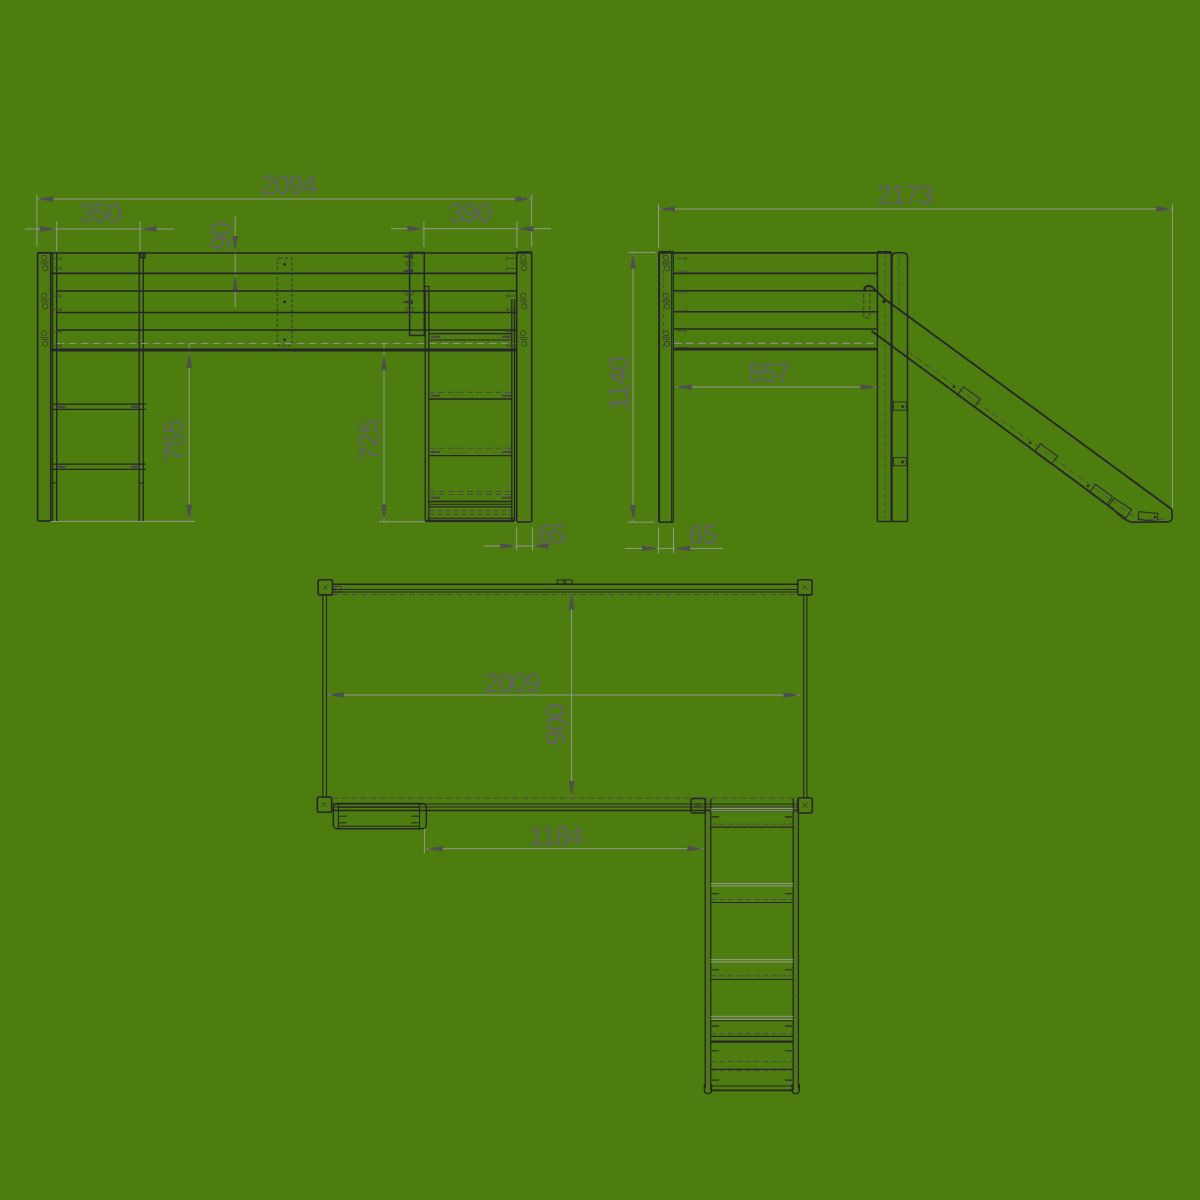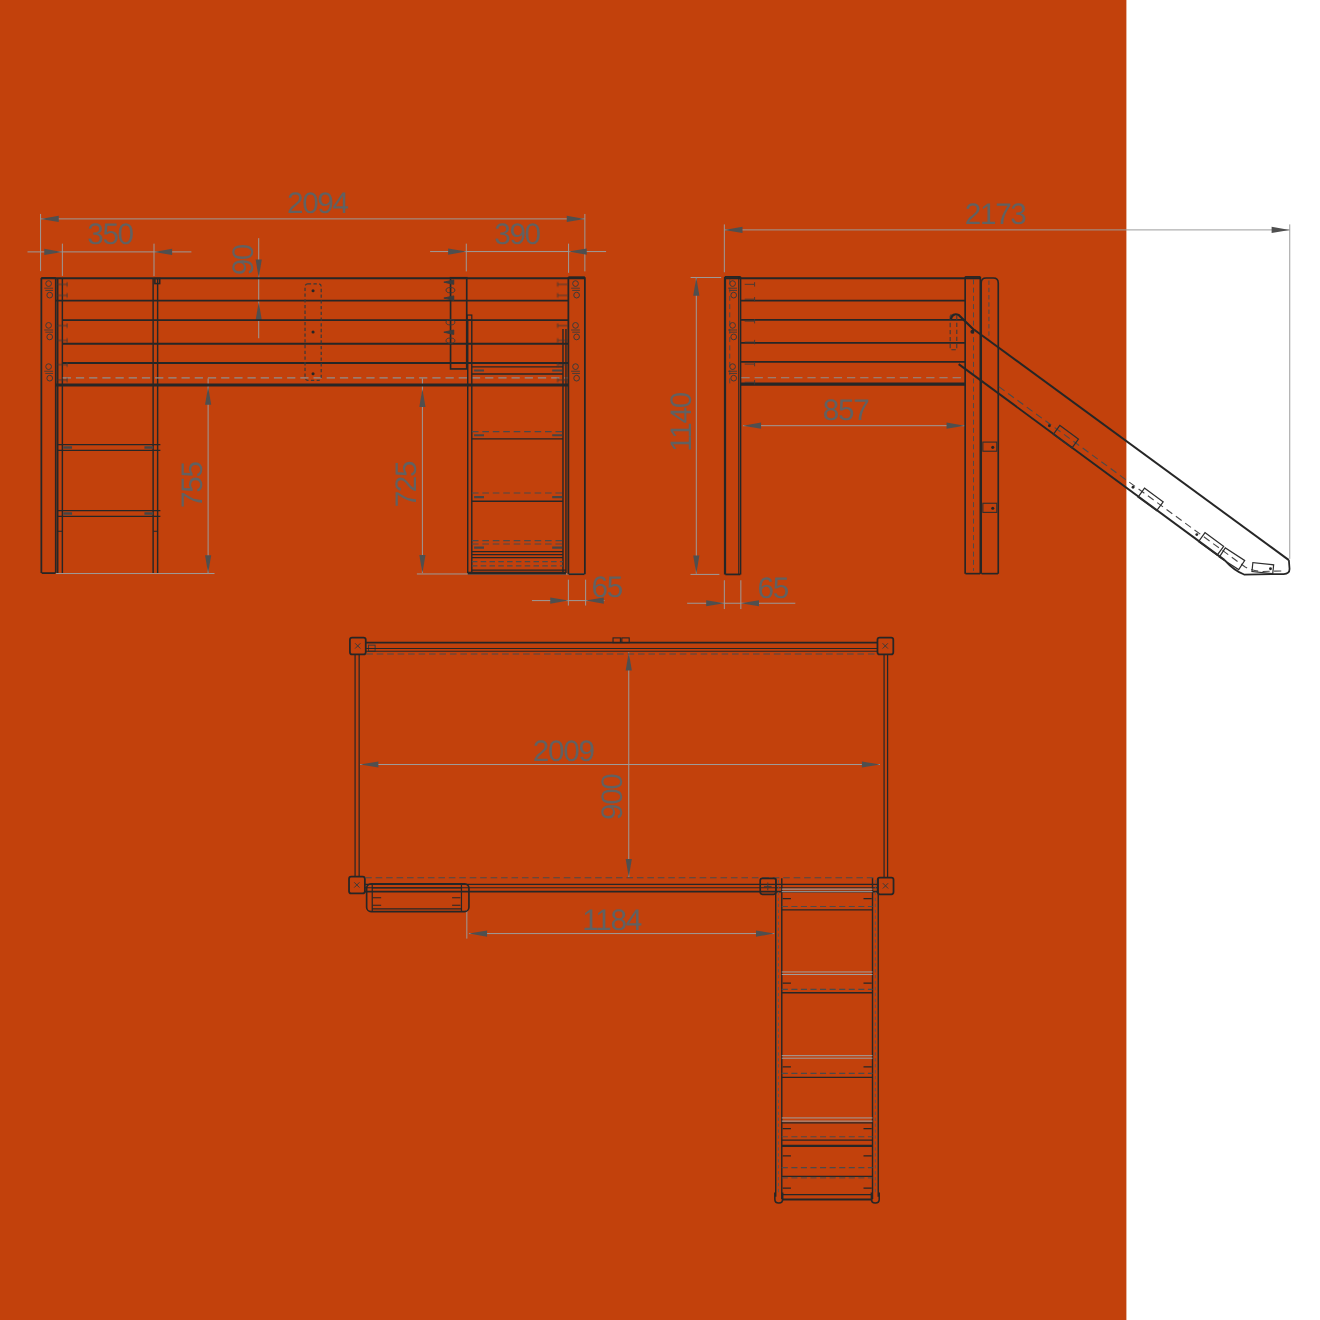--- a/index.html
+++ b/index.html
@@ -1,16 +1,16 @@
 <!DOCTYPE html>
 <html><head>
 <meta charset="utf-8">
 <style>
   html,body{margin:0;padding:0;background:#ffffff;}
-  .wrap{width:1024px;height:1200px;background:#c2410c;}
+  .wrap{width:1200px;height:1200px;background:#4d7c0f;}
   text{font-family:"Liberation Sans",sans-serif;fill:#616161;letter-spacing:-1.2px;text-rendering:geometricPrecision;}
 </style>
 </head>
 <body>
 <div class="wrap">
 <svg width="1200" height="1200" viewBox="0 0 1200 1200" xmlns="http://www.w3.org/2000/svg">
 <defs>
 
   <path id="ar" d="M0,0 L-16.5,-2.8 L-16.5,2.8 Z" fill="#4f4f4f"></path>
 

